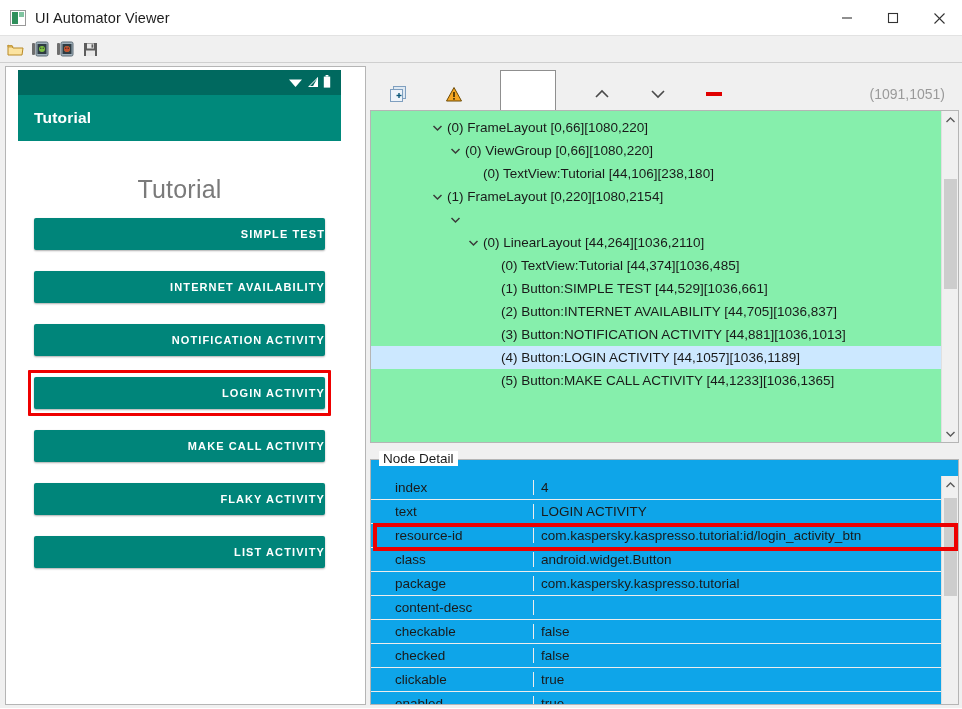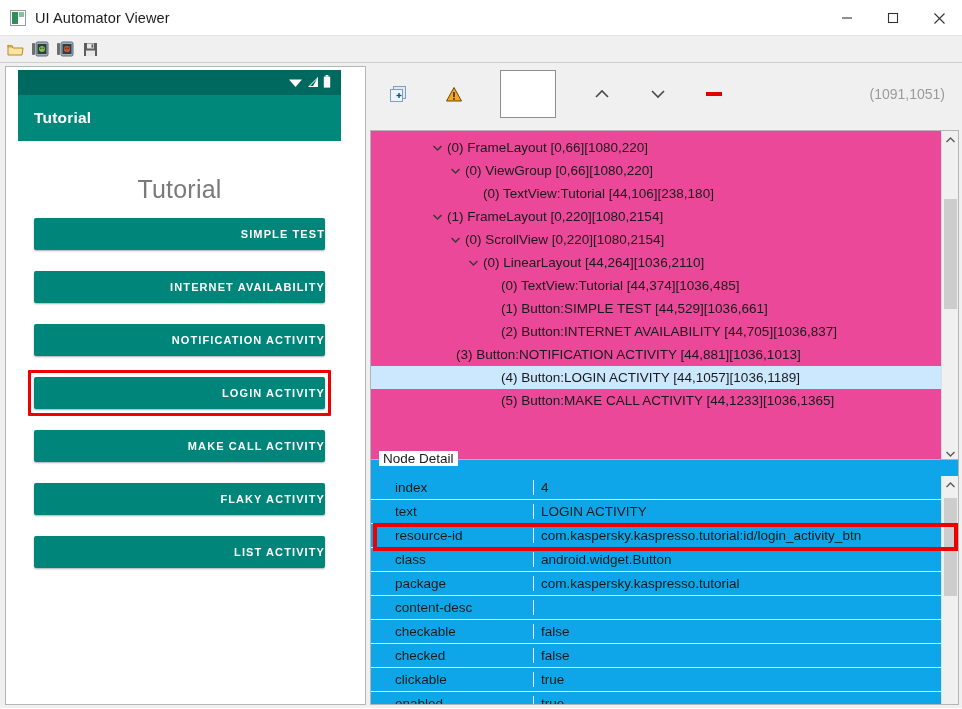--- a/index.html
+++ b/index.html
@@ -142,23 +142,23 @@
     margin: 0 18px;
   }
   #coords {
     position: absolute; right: 14px; top: 50%;
     transform: translateY(-50%);
     color: #9a9a9a; font-size: 14px;
   }
 
   
   #tree-wrap {
-    position: absolute; left: 0; top: 64px;
+    position: absolute; left: 0; top: 44px;
     width: 589px; height: 333px;
-    background: #ec4899;
+    background: #86efac;
     border: 1px solid #b5b5b5;
     display: flex;
   }
   #tree {
     flex: 1; padding-top: 5px; overflow: hidden;
     position: relative;
   }
   .trow {
     height: 23px; display: flex; align-items: center;
     font-size: 13.5px; color: #1a1a1a;
@@ -424,21 +424,20 @@
               </svg>
             </span>
             <span>(1) FrameLayout [0,220][1080,2154]</span>
           </div>
           <div class="trow" style="padding-left: 76px;">
             <span class="chev">
               <svg width="11" height="8" viewBox="0 0 11 8">
                 <polyline points="1.5,2 5.5,6 9.5,2" fill="none" stroke="#3a3a3a" stroke-width="1.5"></polyline>
               </svg>
             </span>
-            <span>(0) ScrollView [0,220][1080,2154]</span>
           </div>
           <div class="trow" style="padding-left: 94px;">
             <span class="chev">
               <svg width="11" height="8" viewBox="0 0 11 8">
                 <polyline points="1.5,2 5.5,6 9.5,2" fill="none" stroke="#3a3a3a" stroke-width="1.5"></polyline>
               </svg>
             </span>
             <span>(0) LinearLayout [44,264][1036,2110]</span>
           </div>
           <div class="trow" style="padding-left: 112px;">
@@ -458,21 +457,21 @@
             <span>(1) Button:SIMPLE TEST [44,529][1036,661]</span>
           </div>
           <div class="trow" style="padding-left: 112px;">
             <span class="chev blank">
               <svg width="11" height="8" viewBox="0 0 11 8">
                 <polyline points="1.5,2 5.5,6 9.5,2" fill="none" stroke="#3a3a3a" stroke-width="1.5"></polyline>
               </svg>
             </span>
             <span>(2) Button:INTERNET AVAILABILITY [44,705][1036,837]</span>
           </div>
-          <div class="trow" style="padding-left: 67px;">
+          <div class="trow" style="padding-left: 112px;">
             <span class="chev blank">
               <svg width="11" height="8" viewBox="0 0 11 8">
                 <polyline points="1.5,2 5.5,6 9.5,2" fill="none" stroke="#3a3a3a" stroke-width="1.5"></polyline>
               </svg>
             </span>
             <span>(3) Button:NOTIFICATION ACTIVITY [44,881][1036,1013]</span>
           </div>
           <div class="trow hl" style="padding-left: 112px;">
             <span class="chev blank">
               <svg width="11" height="8" viewBox="0 0 11 8">

